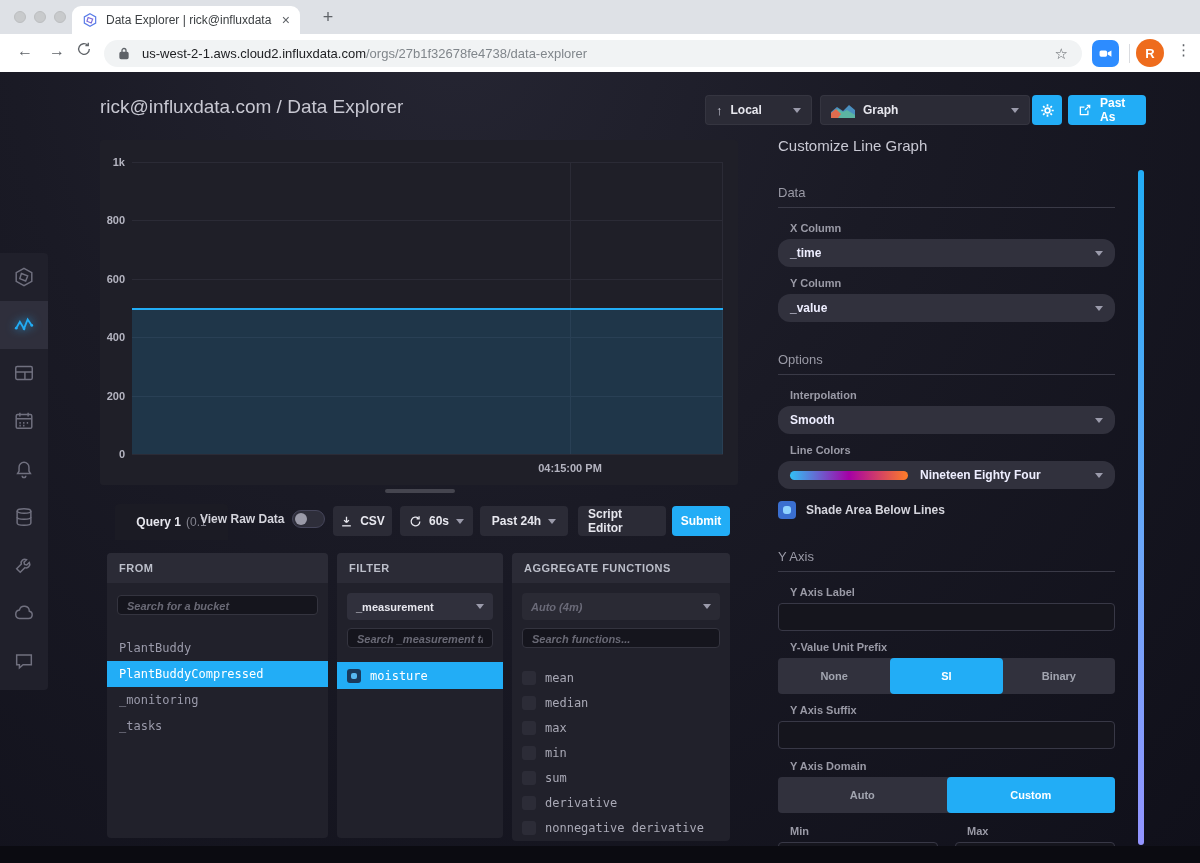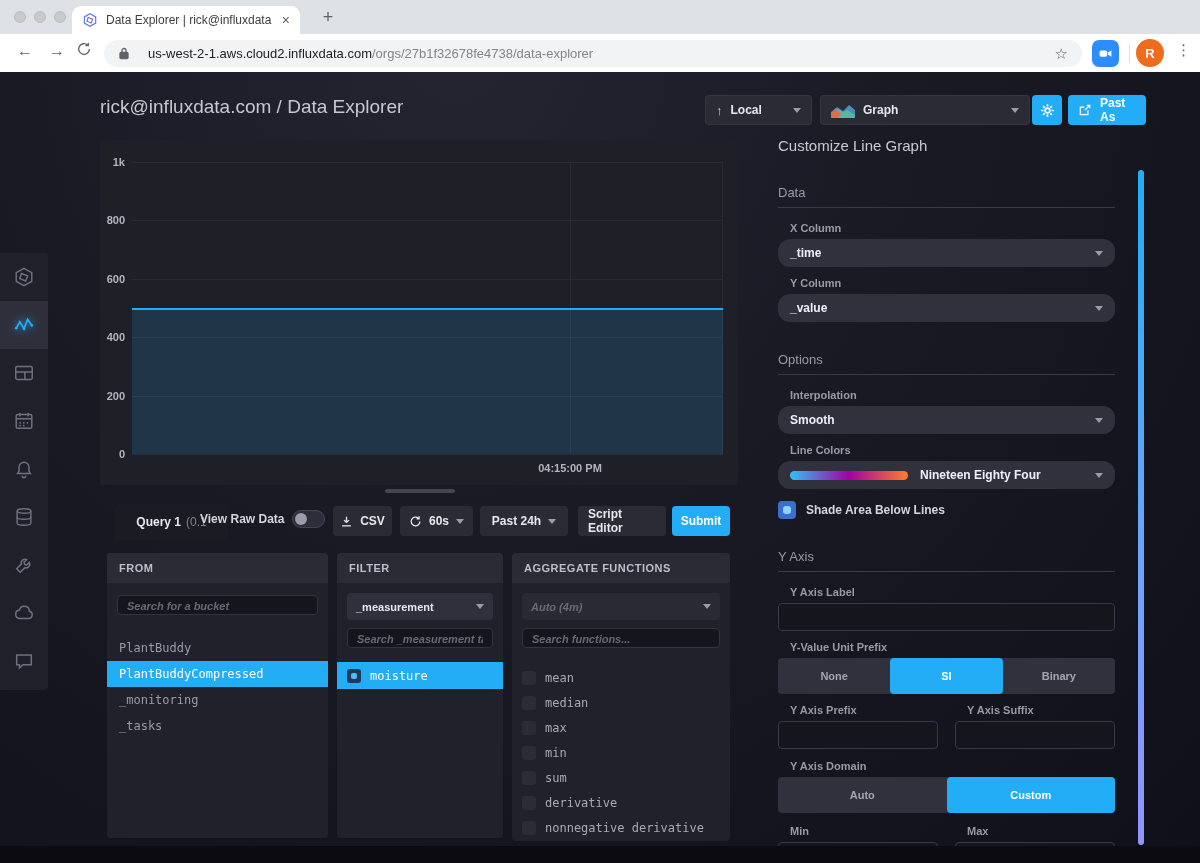--- a/index.html
+++ b/index.html
@@ -9,21 +9,21 @@
   
   .tabstrip { position:absolute; top:0; left:0; width:1200px; height:34px; background:#dee1e6; }
   .traffic { position:absolute; top:11px; left:14px; display:flex; gap:8px; }
   .light { width:12px; height:12px; border-radius:50%; background:#c8cacc; border:1px solid #bcbec0; }
   .tab { position:absolute; left:72px; top:6px; width:228px; height:28px; background:#fff; border-radius:9px 9px 0 0; display:flex; align-items:center; padding:0 10px; gap:8px; }
   .tab-title { font-size:12px; color:#3c4043; white-space:nowrap; overflow:hidden; flex:1; }
   .tab-close { color:#5f6368; font-size:14px; line-height:1; cursor:default; }
   .newtab { position:absolute; left:316px; top:5px; font-size:18px; color:#5f6368; width:24px; height:24px; text-align:center; line-height:24px; }
   .toolbar { position:absolute; top:34px; left:0; width:1200px; height:38px; background:#fff; }
   .nav-arrow { position:absolute; top:8px; font-size:16px; color:#5f6368; width:22px; text-align:center; }
-  .urlbar { position:absolute; left:104px; top:6px; width:978px; height:27px; background:#f1f3f4; border-radius:14px; display:flex; align-items:center; padding:0 14px; gap:18px; }
+  .urlbar { position:absolute; left:104px; top:6px; width:978px; height:27px; background:#f1f3f4; border-radius:14px; display:flex; align-items:center; padding:0 14px; gap:12px; }
   .url-text { font-size:13px; white-space:nowrap; }
   .url-domain { color:#202124; }
   .url-path { color:#80868b; }
   .star { margin-left:auto; font-size:15px; color:#5f6368; }
   .ext-zoom { position:absolute; left:1092px; top:6px; width:27px; height:27px; border-radius:7px; background:#2D8CFF; display:flex; align-items:center; justify-content:center; }
   .chrome-sep { position:absolute; left:1129px; top:10px; width:1px; height:19px; background:#dadce0; }
   .avatar { position:absolute; left:1136px; top:5px; width:28px; height:28px; border-radius:50%; background:#ee6c1d; color:#fff; font-size:13px; font-weight:bold; display:flex; align-items:center; justify-content:center; }
   .menu-dots { position:absolute; left:1176px; top:7px; font-size:15px; color:#5f6368; letter-spacing:0; }
 
   
@@ -372,24 +372,20 @@
     <div class="f-label">Y Axis Label</div>
     <input class="cz-input" value="" style="">
     <div class="f-label tight">Y-Value Unit Prefix</div>
     <div class="seg">
       <span>None</span>
       <span class="sel">SI</span>
       <span>Binary</span>
     </div>
     <div class="two-col">
       <div>
-        <div class="f-label tight" style="margin-left:12px;">Y Axis Prefix</div>
-        <input class="cz-input" value="" style="">
-      </div>
-      <div>
         <div class="f-label tight" style="margin-left:12px;">Y Axis Suffix</div>
         <input class="cz-input" value="" style="">
       </div>
     </div>
     <div class="f-label" style="margin-top:11px;">Y Axis Domain</div>
     <div class="seg">
       <span>Auto</span>
       <span class="sel">Custom</span>
     </div>
     <div class="two-col">

